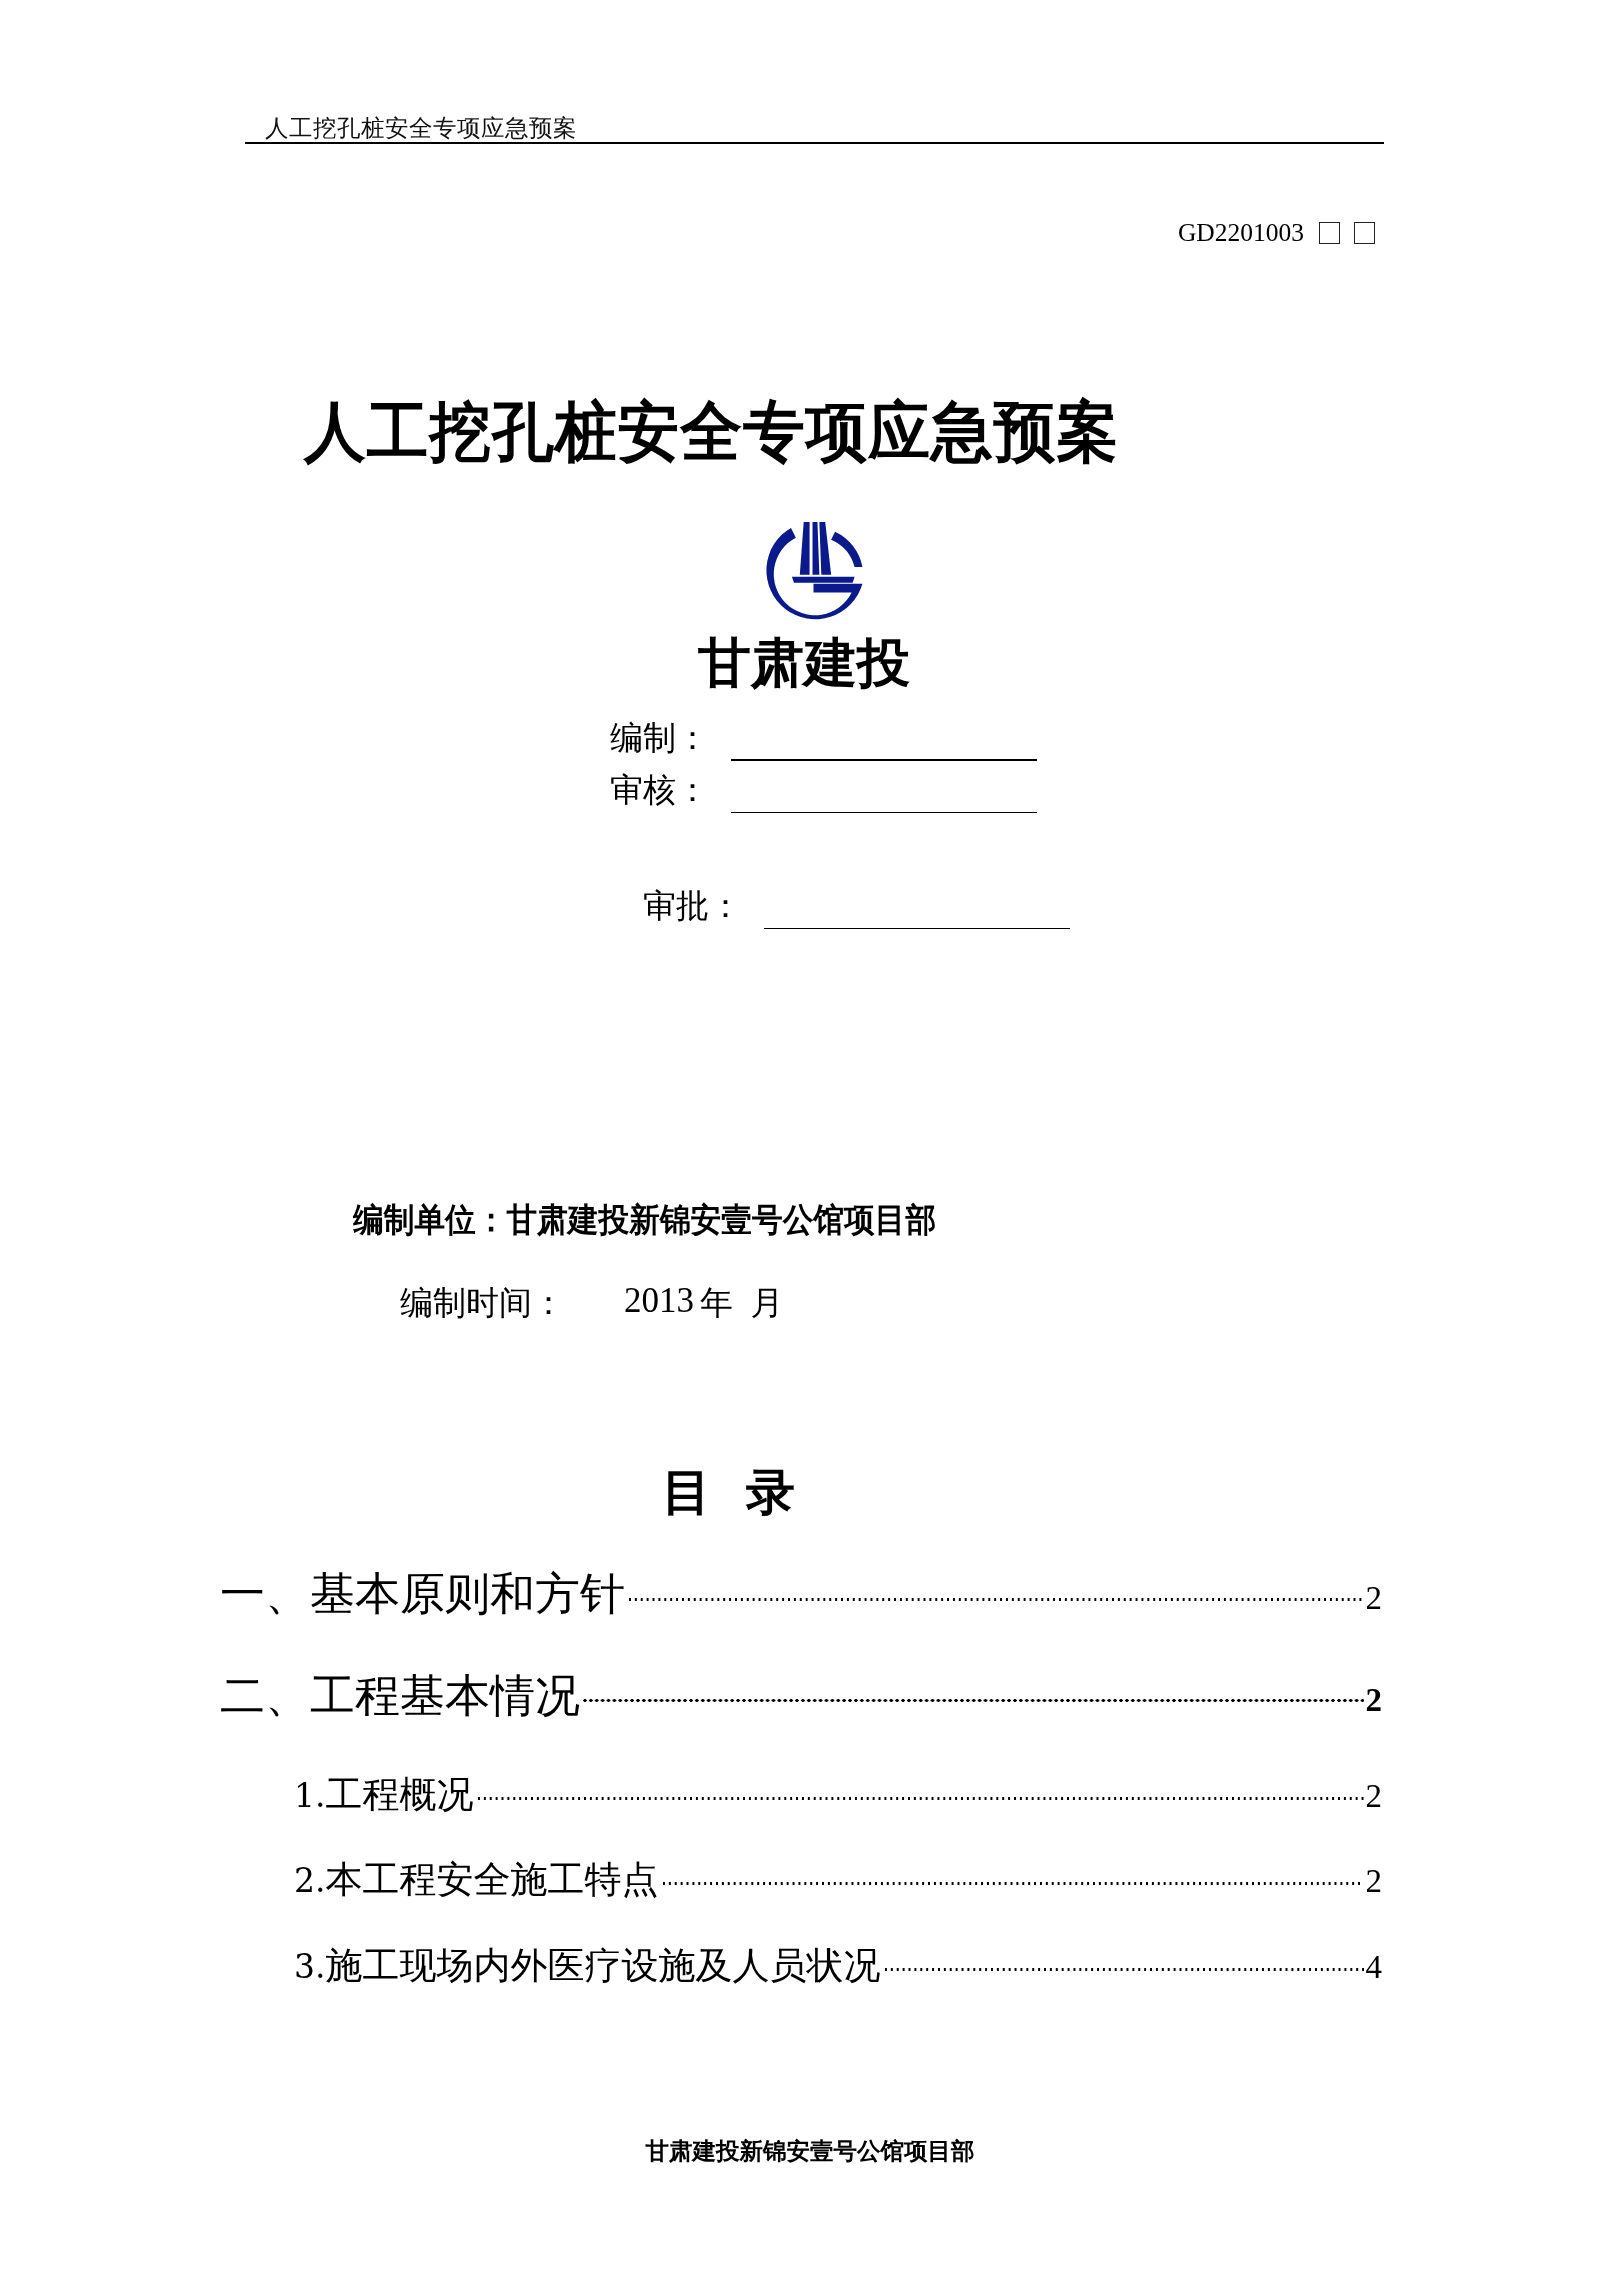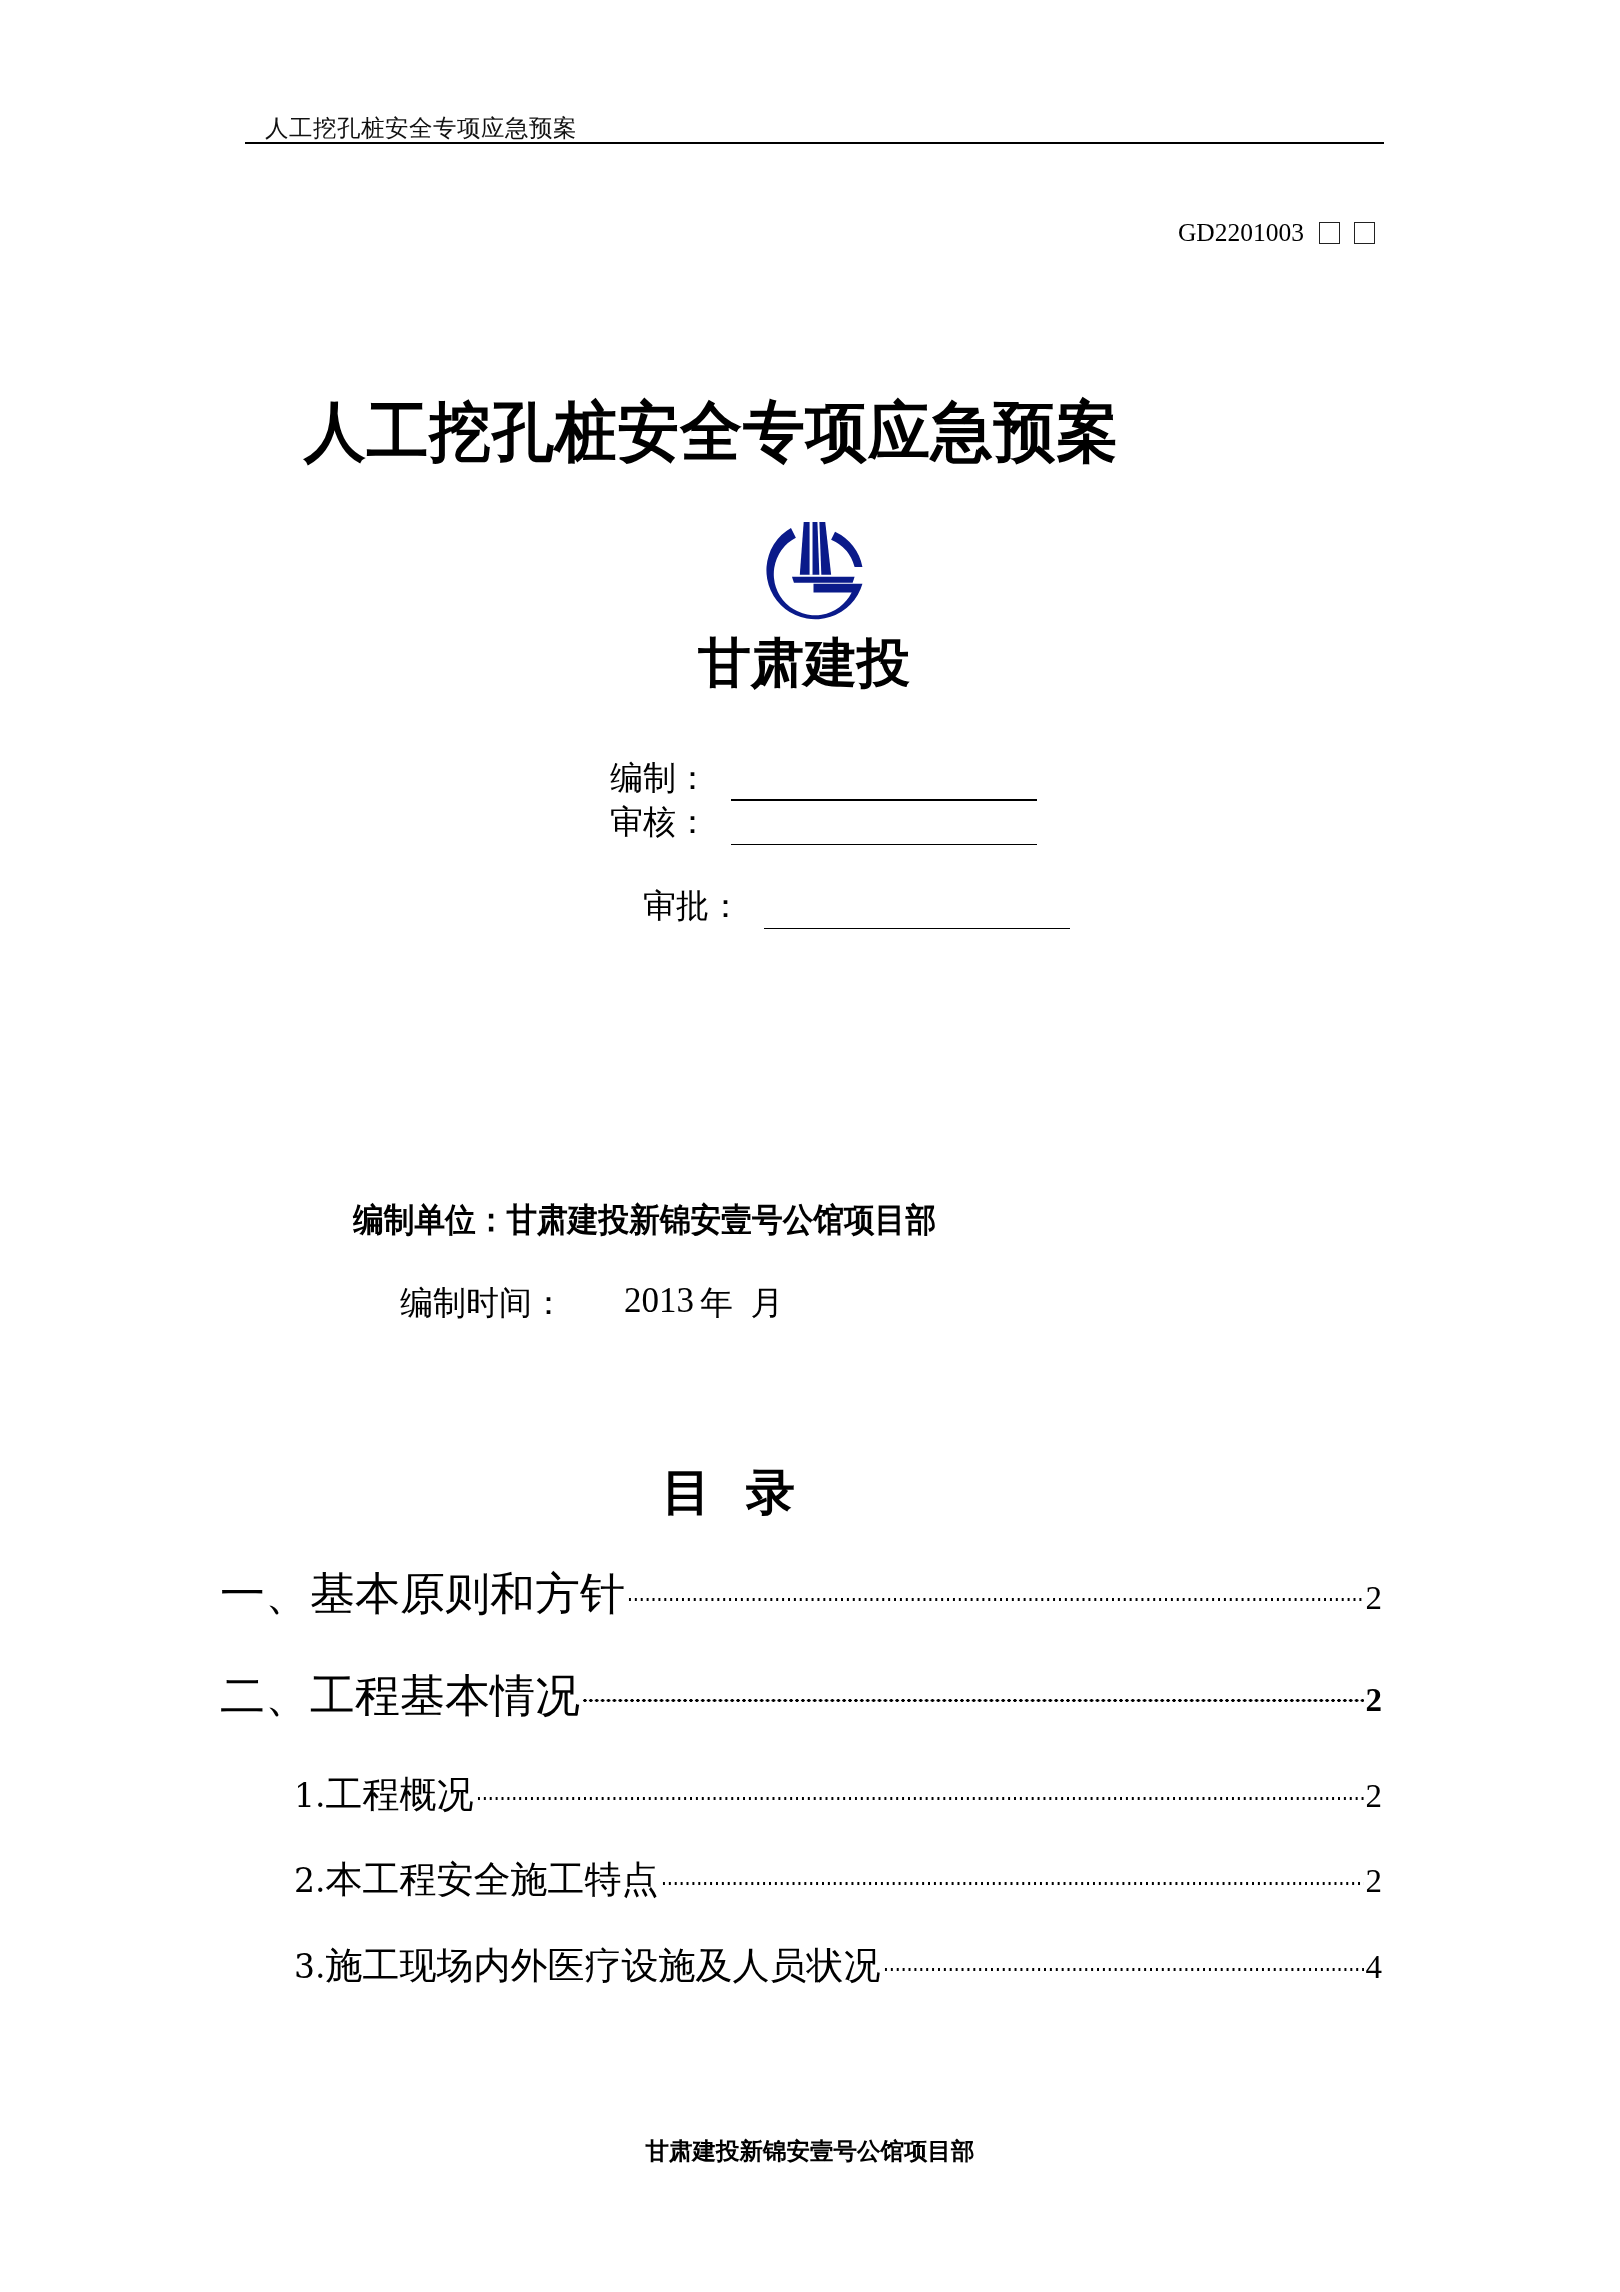--- a/index.html
+++ b/index.html
@@ -93,25 +93,25 @@
     <path d="M140 22 A50 50 0 0 1 168 58 L160 58 A42 42 0 0 0 136 30 Z" fill="#0a1a8a"></path>
 
     <polygon points="108,12 122,12 124,66 104,66" fill="#0a1a8a"></polygon>
     <polygon points="124,12 130,12 136,66 126,66" fill="#0a1a8a"></polygon>
     <rect x="114" y="12" width="3" height="54" fill="#ffffff"></rect>
     <polygon points="96,68 160,68 158,74 98,74" fill="#0a1a8a"></polygon>
   </svg>
   <div class="logo-text">甘肃建投</div>
 </div>
 
-<div class="abs sig-row first" style="top:756px;">
+<div class="abs sig-row first" style="top:716px;">
   <span>编制：</span>
   <span class="sig-line"></span>
 </div>
-<div class="abs sig-row" style="top:800px;">
+<div class="abs sig-row" style="top:768px;">
   <span>审核：</span>
   <span class="sig-line"></span>
 </div>
 <div class="abs sig-row" style="top:884px;margin-left:33px;">
   <span>审批：</span>
   <span class="sig-line"></span>
 </div>
 
 <div class="abs unit-line">
   <span>编制单位：</span><span>甘肃建投新锦安壹号公馆项目部</span>

